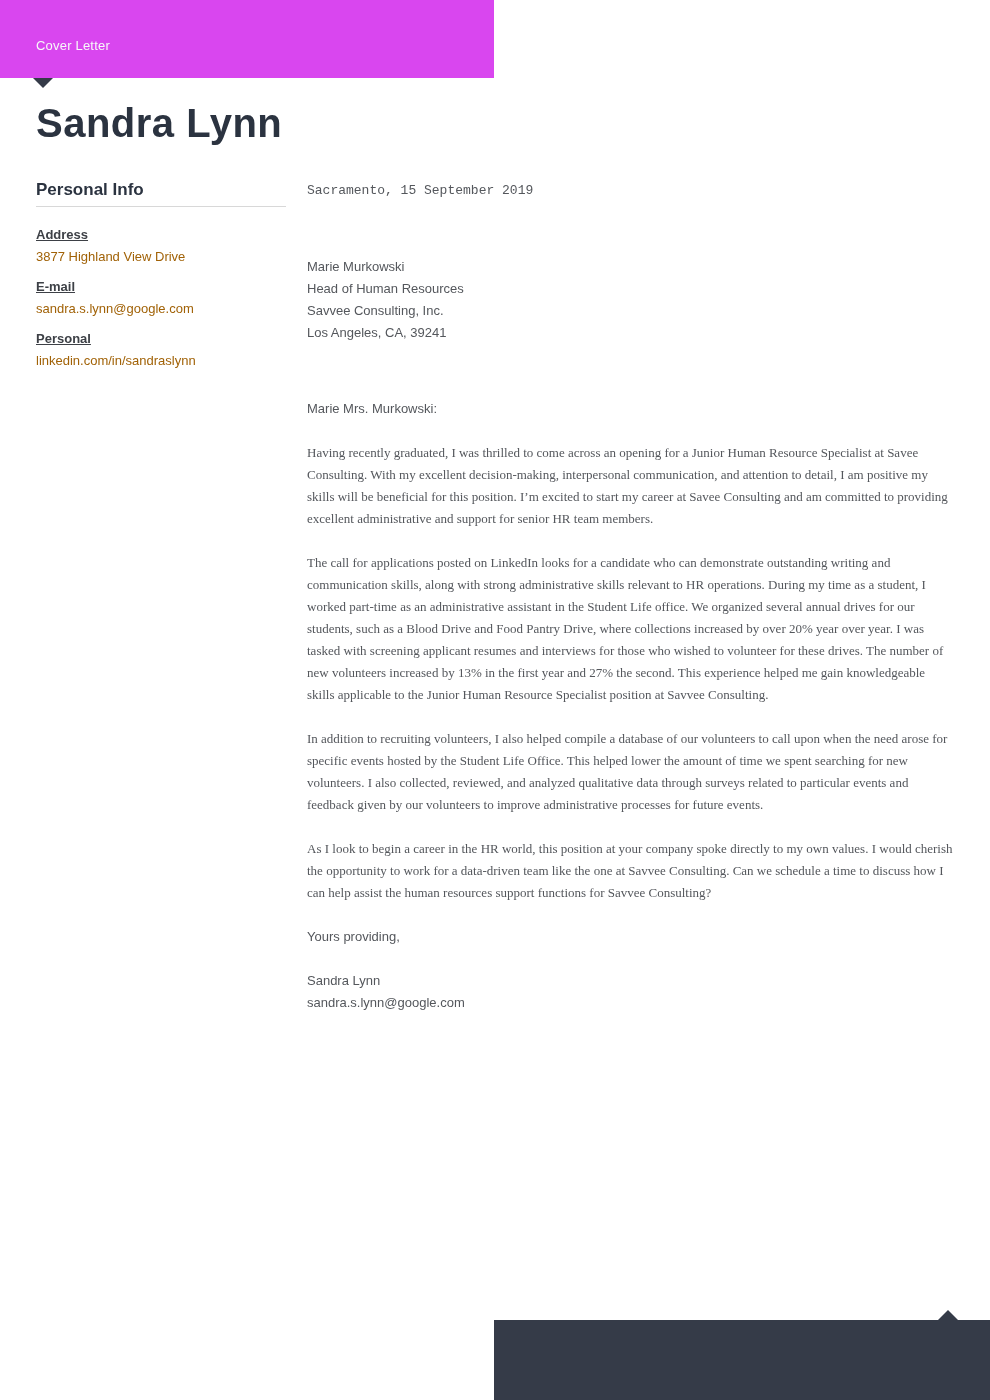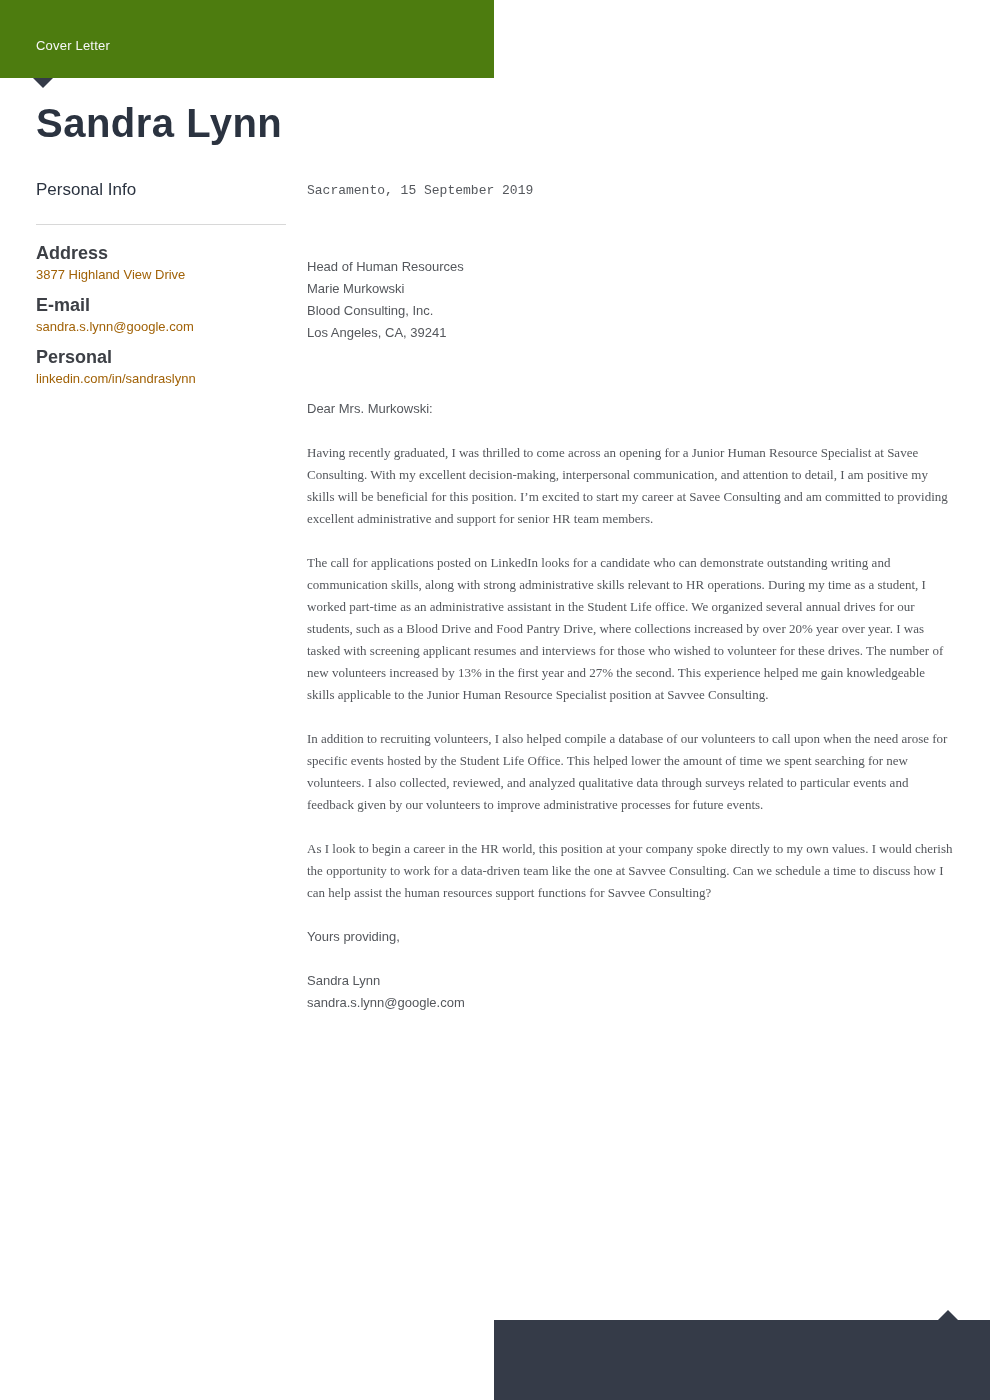--- a/index.html
+++ b/index.html
@@ -12,21 +12,21 @@
     font-family: "Liberation Sans", sans-serif;
     overflow: hidden;
   }
   .page { position: absolute; inset: 0; }
 
   
   .header-block {
     position: absolute;
     left: 0; top: 0;
     width: 494px; height: 78px;
-    background: #4d7c0f;
+    background: #d946ef;
   }
   .cover-letter-label {
     position: absolute;
     left: 36px; top: 38px;
     font-size: 13px;
     color: #f7f8f9;
     letter-spacing: 0.2px;
   }
   .tri-down {
     position: absolute;
@@ -52,32 +52,33 @@
   
   .sidebar {
     position: absolute;
     left: 36px; top: 180px;
     width: 250px;
   }
   .sidebar-heading {
     margin: 0;
     font-size: 17px;
     line-height: 20px;
-    font-weight: normal;
+    font-weight: bold;
     color: #2b3340;
-    padding-bottom: 24px;
+    padding-bottom: 6px;
     border-bottom: 1px solid #d8d8d8;
   }
   .sidebar-items { margin-top: 17px; }
   .info-group { margin-bottom: 8px; }
   .info-label {
-    font-size: 18px;
+    font-size: 13px;
     line-height: 22px;
     font-weight: bold;
     color: #3d4046;
+    text-decoration: underline;
   }
   .info-value {
     font-size: 13px;
     line-height: 22px;
     color: #a16207;
   }
 
   
   .letter {
     position: absolute;
@@ -137,27 +138,27 @@
         <div class="info-label">Personal</div>
         <div class="info-value">linkedin.com/in/sandraslynn</div>
       </div>
     </div>
   </aside>
 
   <main class="letter">
     <p class="date-line">Sacramento, 15 September 2019</p>
 
     <div class="recipient">
+      <p class="recipient-line">Marie Murkowski</p>
       <p class="recipient-line">Head of Human Resources</p>
-      <p class="recipient-line">Marie Murkowski</p>
-      <p class="recipient-line">Blood Consulting, Inc.</p>
+      <p class="recipient-line">Savvee Consulting, Inc.</p>
       <p class="recipient-line">Los Angeles, CA, 39241</p>
     </div>
 
-    <p class="salutation">Dear Mrs. Murkowski:</p>
+    <p class="salutation">Marie Mrs. Murkowski:</p>
 
     <p class="para">Having recently graduated, I was thrilled to come across an opening for a Junior Human Resource Specialist at Savee Consulting. With my excellent decision-making, interpersonal communication, and attention to detail, I am positive my skills will be beneficial for this position. I’m excited to start my career at Savee Consulting and am committed to providing excellent administrative and support for senior HR team members.</p>
     <p class="para">The call for applications posted on LinkedIn looks for a candidate who can demonstrate outstanding writing and communication skills, along with strong administrative skills relevant to HR operations. During my time as a student, I worked part-time as an administrative assistant in the Student Life office. We organized several annual drives for our students, such as a Blood Drive and Food Pantry Drive, where collections increased by over 20% year over year. I was tasked with screening applicant resumes and interviews for those who wished to volunteer for these drives. The number of new volunteers increased by 13% in the first year and 27% the second. This experience helped me gain knowledgeable skills applicable to the Junior Human Resource Specialist position at Savvee Consulting.</p>
     <p class="para">In addition to recruiting volunteers, I also helped compile a database of our volunteers to call upon when the need arose for specific events hosted by the Student Life Office. This helped lower the amount of time we spent searching for new volunteers. I also collected, reviewed, and analyzed qualitative data through surveys related to particular events and feedback given by our volunteers to improve administrative processes for future events.</p>
     <p class="para">As I look to begin a career in the HR world, this position at your company spoke directly to my own values. I would cherish the opportunity to work for a data-driven team like the one at Savvee Consulting. Can we schedule a time to discuss how I can help assist the human resources support functions for Savvee Consulting?</p>
 
     <p class="closing">Yours providing,</p>
 
     <div class="signature">
       <p class="signature-line">Sandra Lynn</p>

